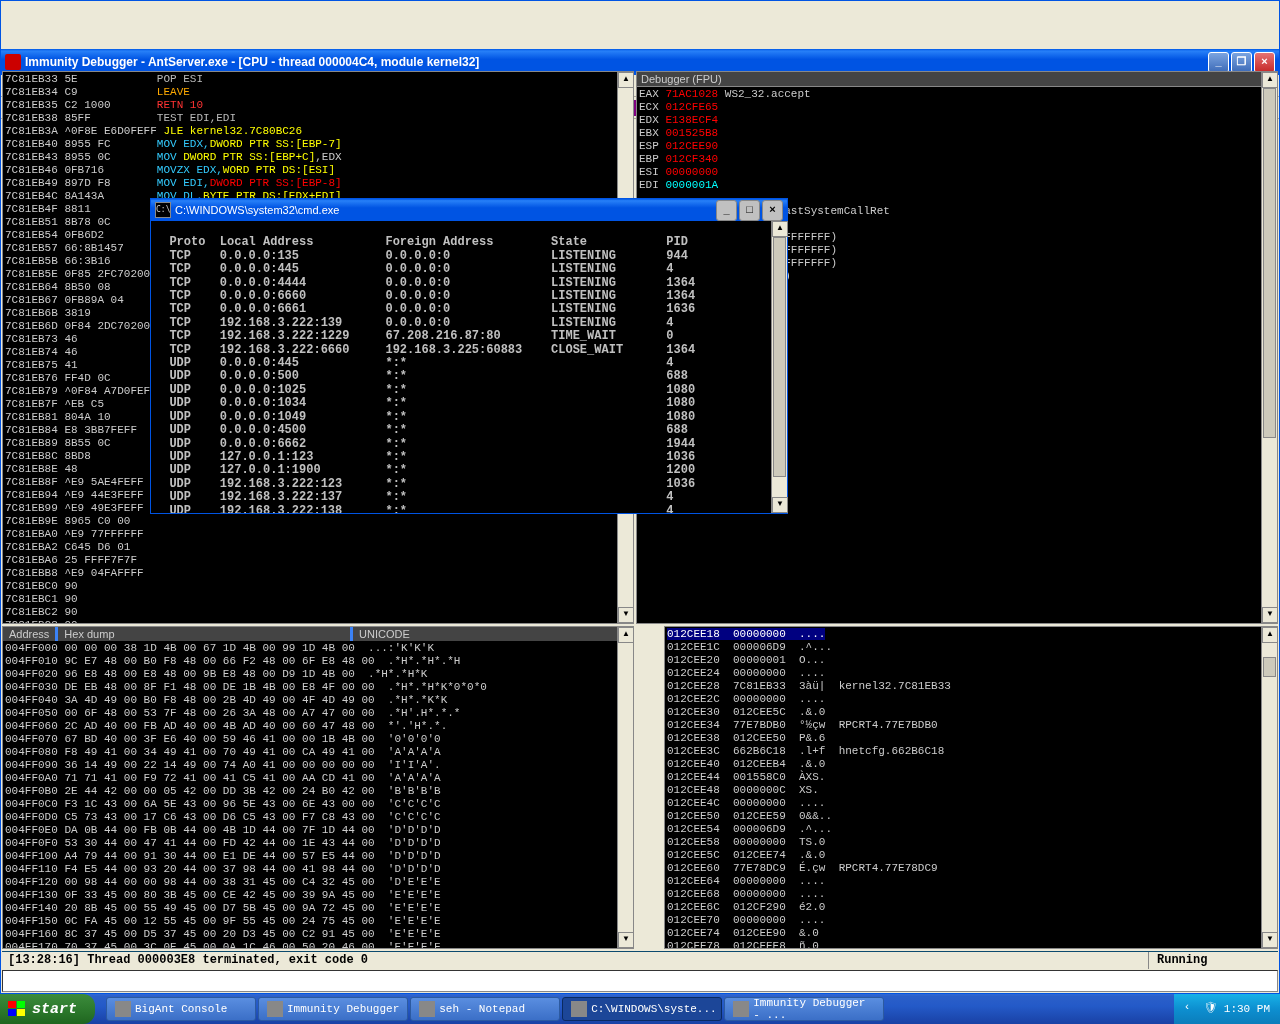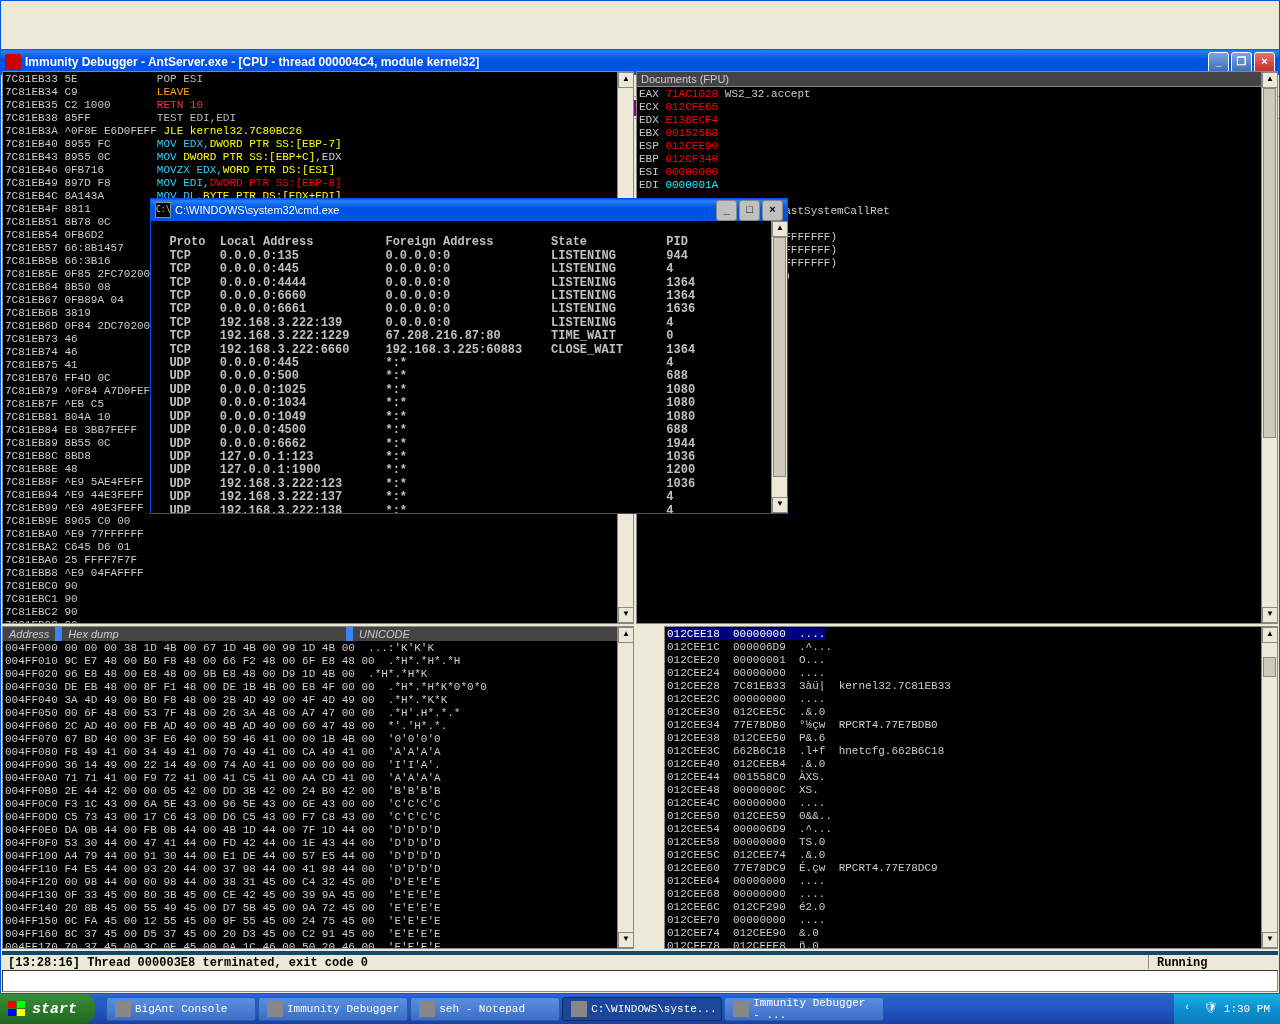--- a/index.html
+++ b/index.html
@@ -179,21 +179,21 @@
   left: 1px; width: 13px;
   background: #cdcabb;
   border: 1px solid #888;
 }
 
 .status {
   position: absolute;
   left: 1px; right: 1px; bottom: 24px;
   height: 18px;
   background: #ece9d8;
-  border-top: 4px solid #0c4a6e;
+  border-top: 1px solid #0c4a6e;
   font-family: "Courier New", monospace;
   font-size: 12px;
   display: flex;
 }
 .status .msg { flex: 1; padding: 1px 6px; font-weight: bold; }
 .status .state { width: 130px; border-left: 1px solid #888; padding: 1px 8px; font-weight: bold; }
 
 .cmdbar {
   position: absolute;
   left: 1px; right: 1px; bottom: 1px;
@@ -312,21 +312,21 @@
   background: linear-gradient(to bottom, #18b1e7, #0d8fd0 50%, #0b7dbb);
   padding: 0 10px;
   display: flex;
   align-items: center;
   color: #fff;
   font-size: 11px;
 }
 .tray .tray-icon { width:16px; height:16px; margin-right:4px; }
 
 .hexhdr { background:#444; color:#ccc; display:flex; font-size:11px; }
-.hexhdr span { padding:1px 6px; border-right:7px solid #3b82f6;font-style:italic; }
+.hexhdr span { padding:1px 6px; border-right:3px solid #3b82f6; }
 .hl { background:#000080; color:#fff; }
 </style>
 </head>
 <body>
 
 <div class="main-window">
   <div class="titlebar">
     <span class="icon"></span>
     <span class="title">Immunity Debugger - AntServer.exe - [CPU - thread 000004C4, module kernel32]</span>
     <div class="winbtns">
@@ -431,21 +431,21 @@
 7C81EBE3 0F84 F3730200 
                       </div>
       <div class="scroll-v">
         <div class="arrow" style="position:absolute;top:0">▲</div>
         <div class="thumb" style="top:280px;height:30px"></div>
         <div class="arrow" style="position:absolute;bottom:0">▼</div>
       </div>
     </div>
 
     <div class="pane regs">
-      <div class="pane-header">Documents (FPU)</div>
+      <div class="pane-header">Debugger (FPU)</div>
       <div class="mono" id="regs-body">EAX <span class="reg-val">71AC1028</span> WS2_32.accept
 ECX <span class="reg-val">012CFE65</span>
 EDX <span class="reg-val">E138ECF4</span>
 EBX <span class="reg-val">001525B8</span>
 ESP <span class="reg-val">012CEE90</span>
 EBP <span class="reg-val">012CF340</span>
 ESI <span class="reg-val">00000000</span>
 EDI <span class="reg-val2">0000001A</span>
 
 EIP <span class="reg-val">7C90EB94</span> ntdll.KiFastSystemCallRet

